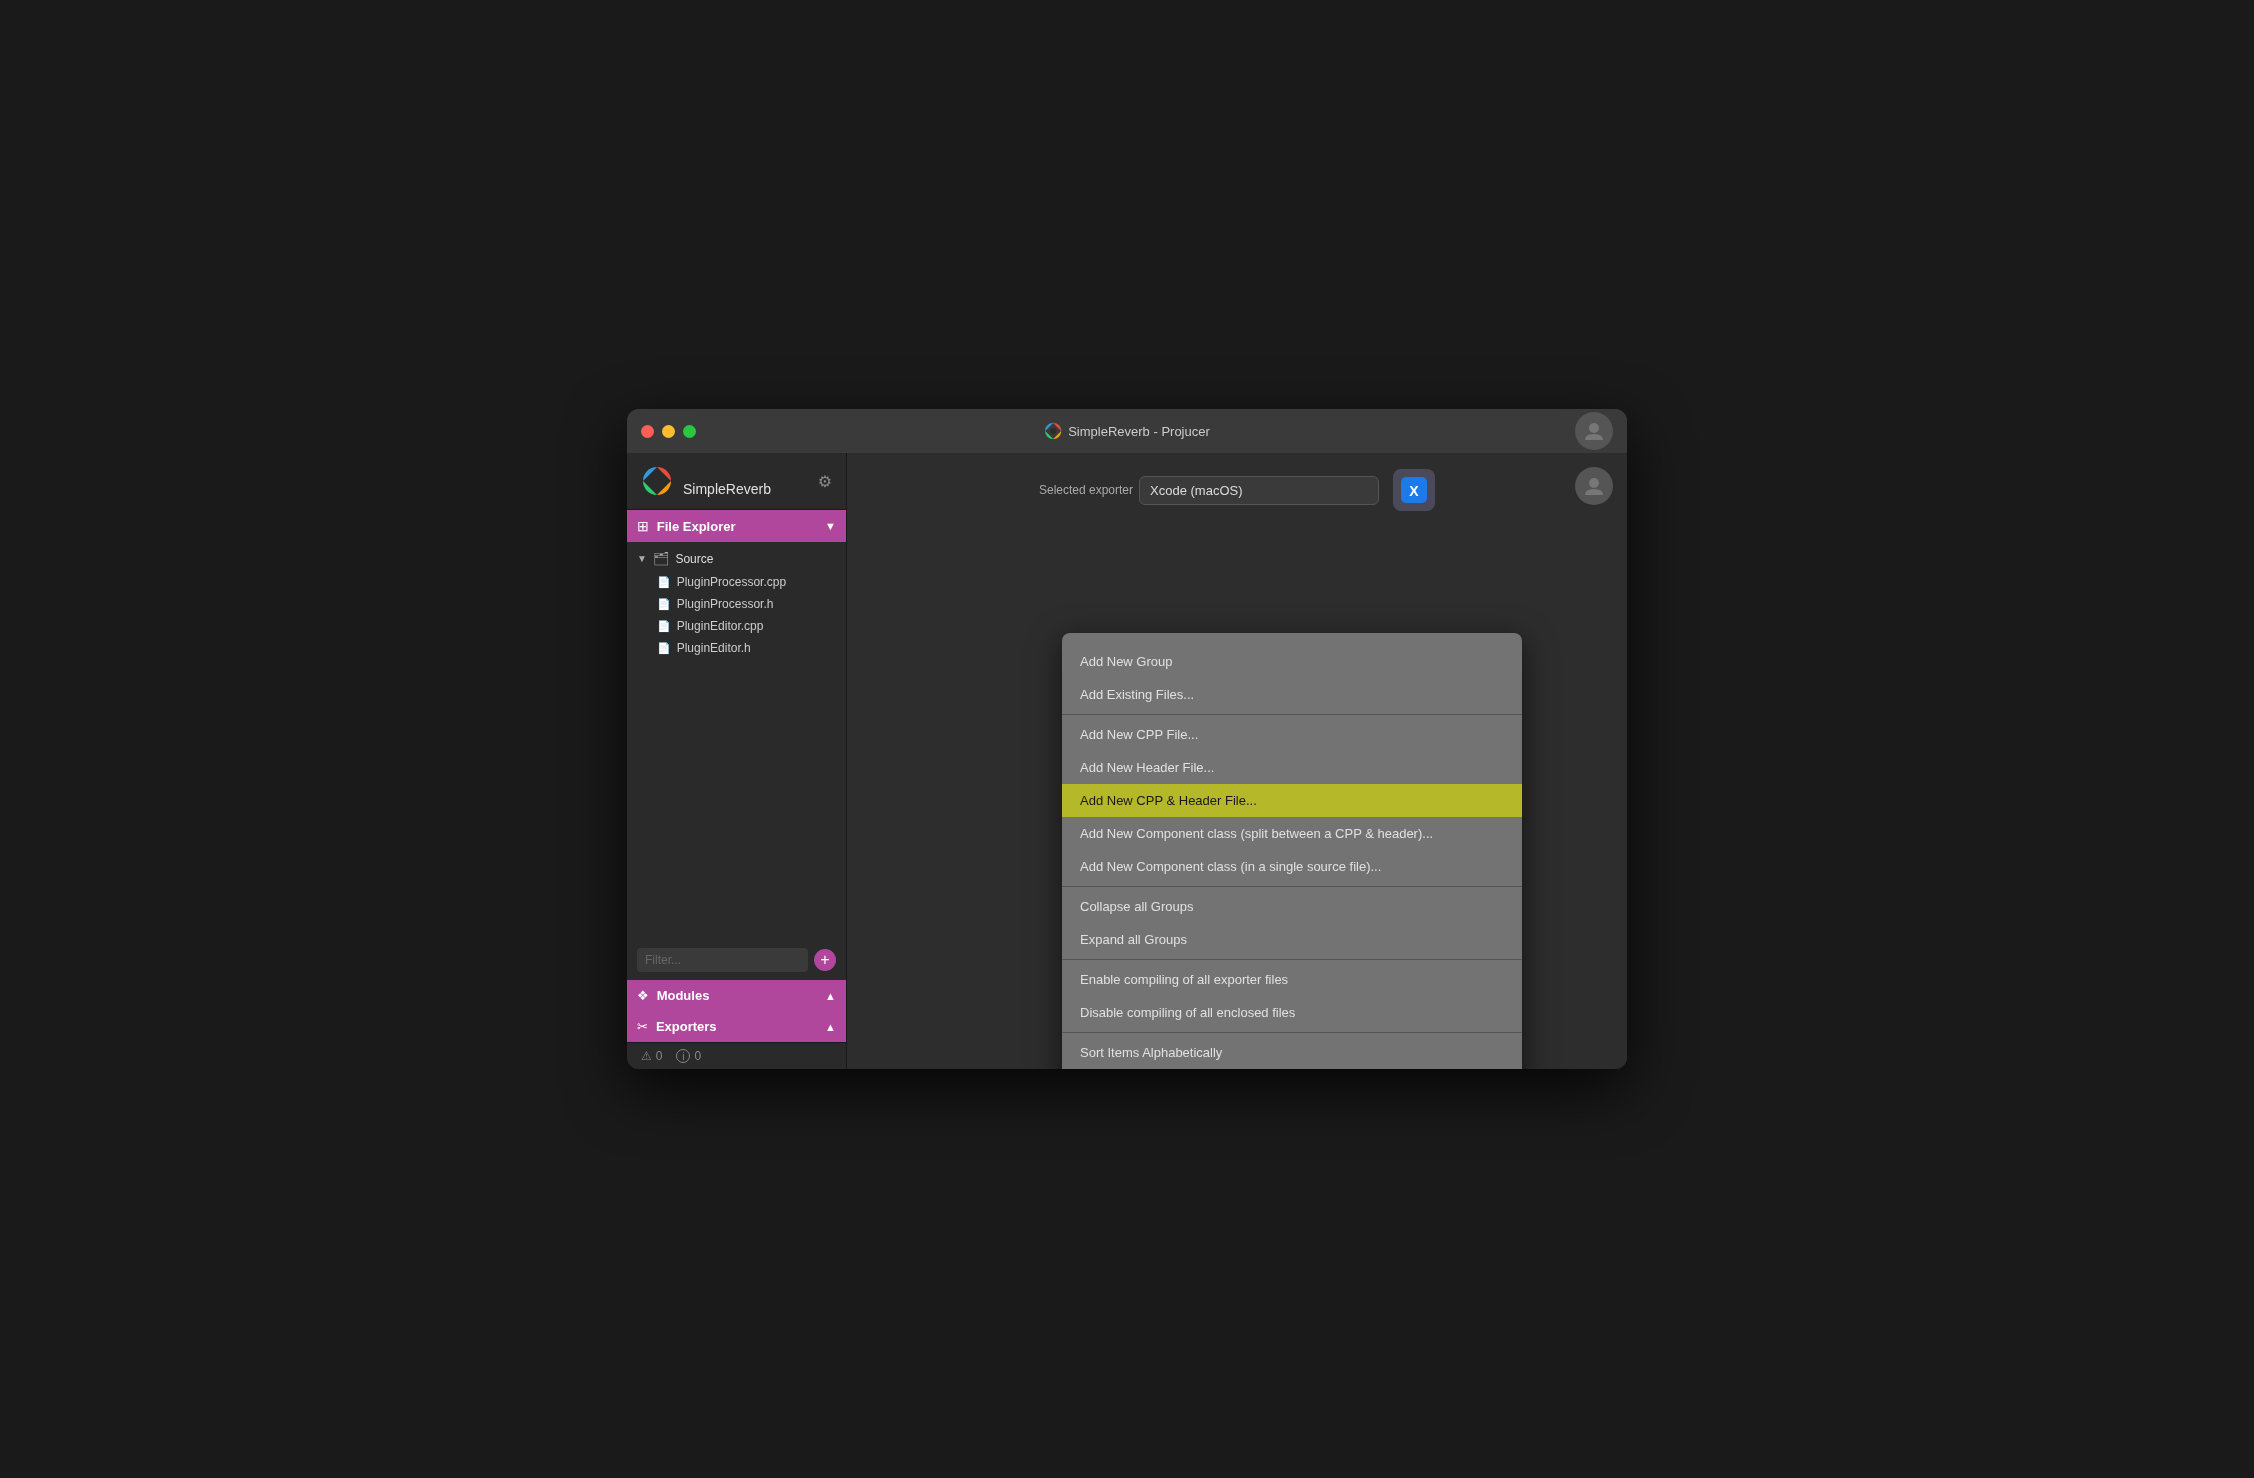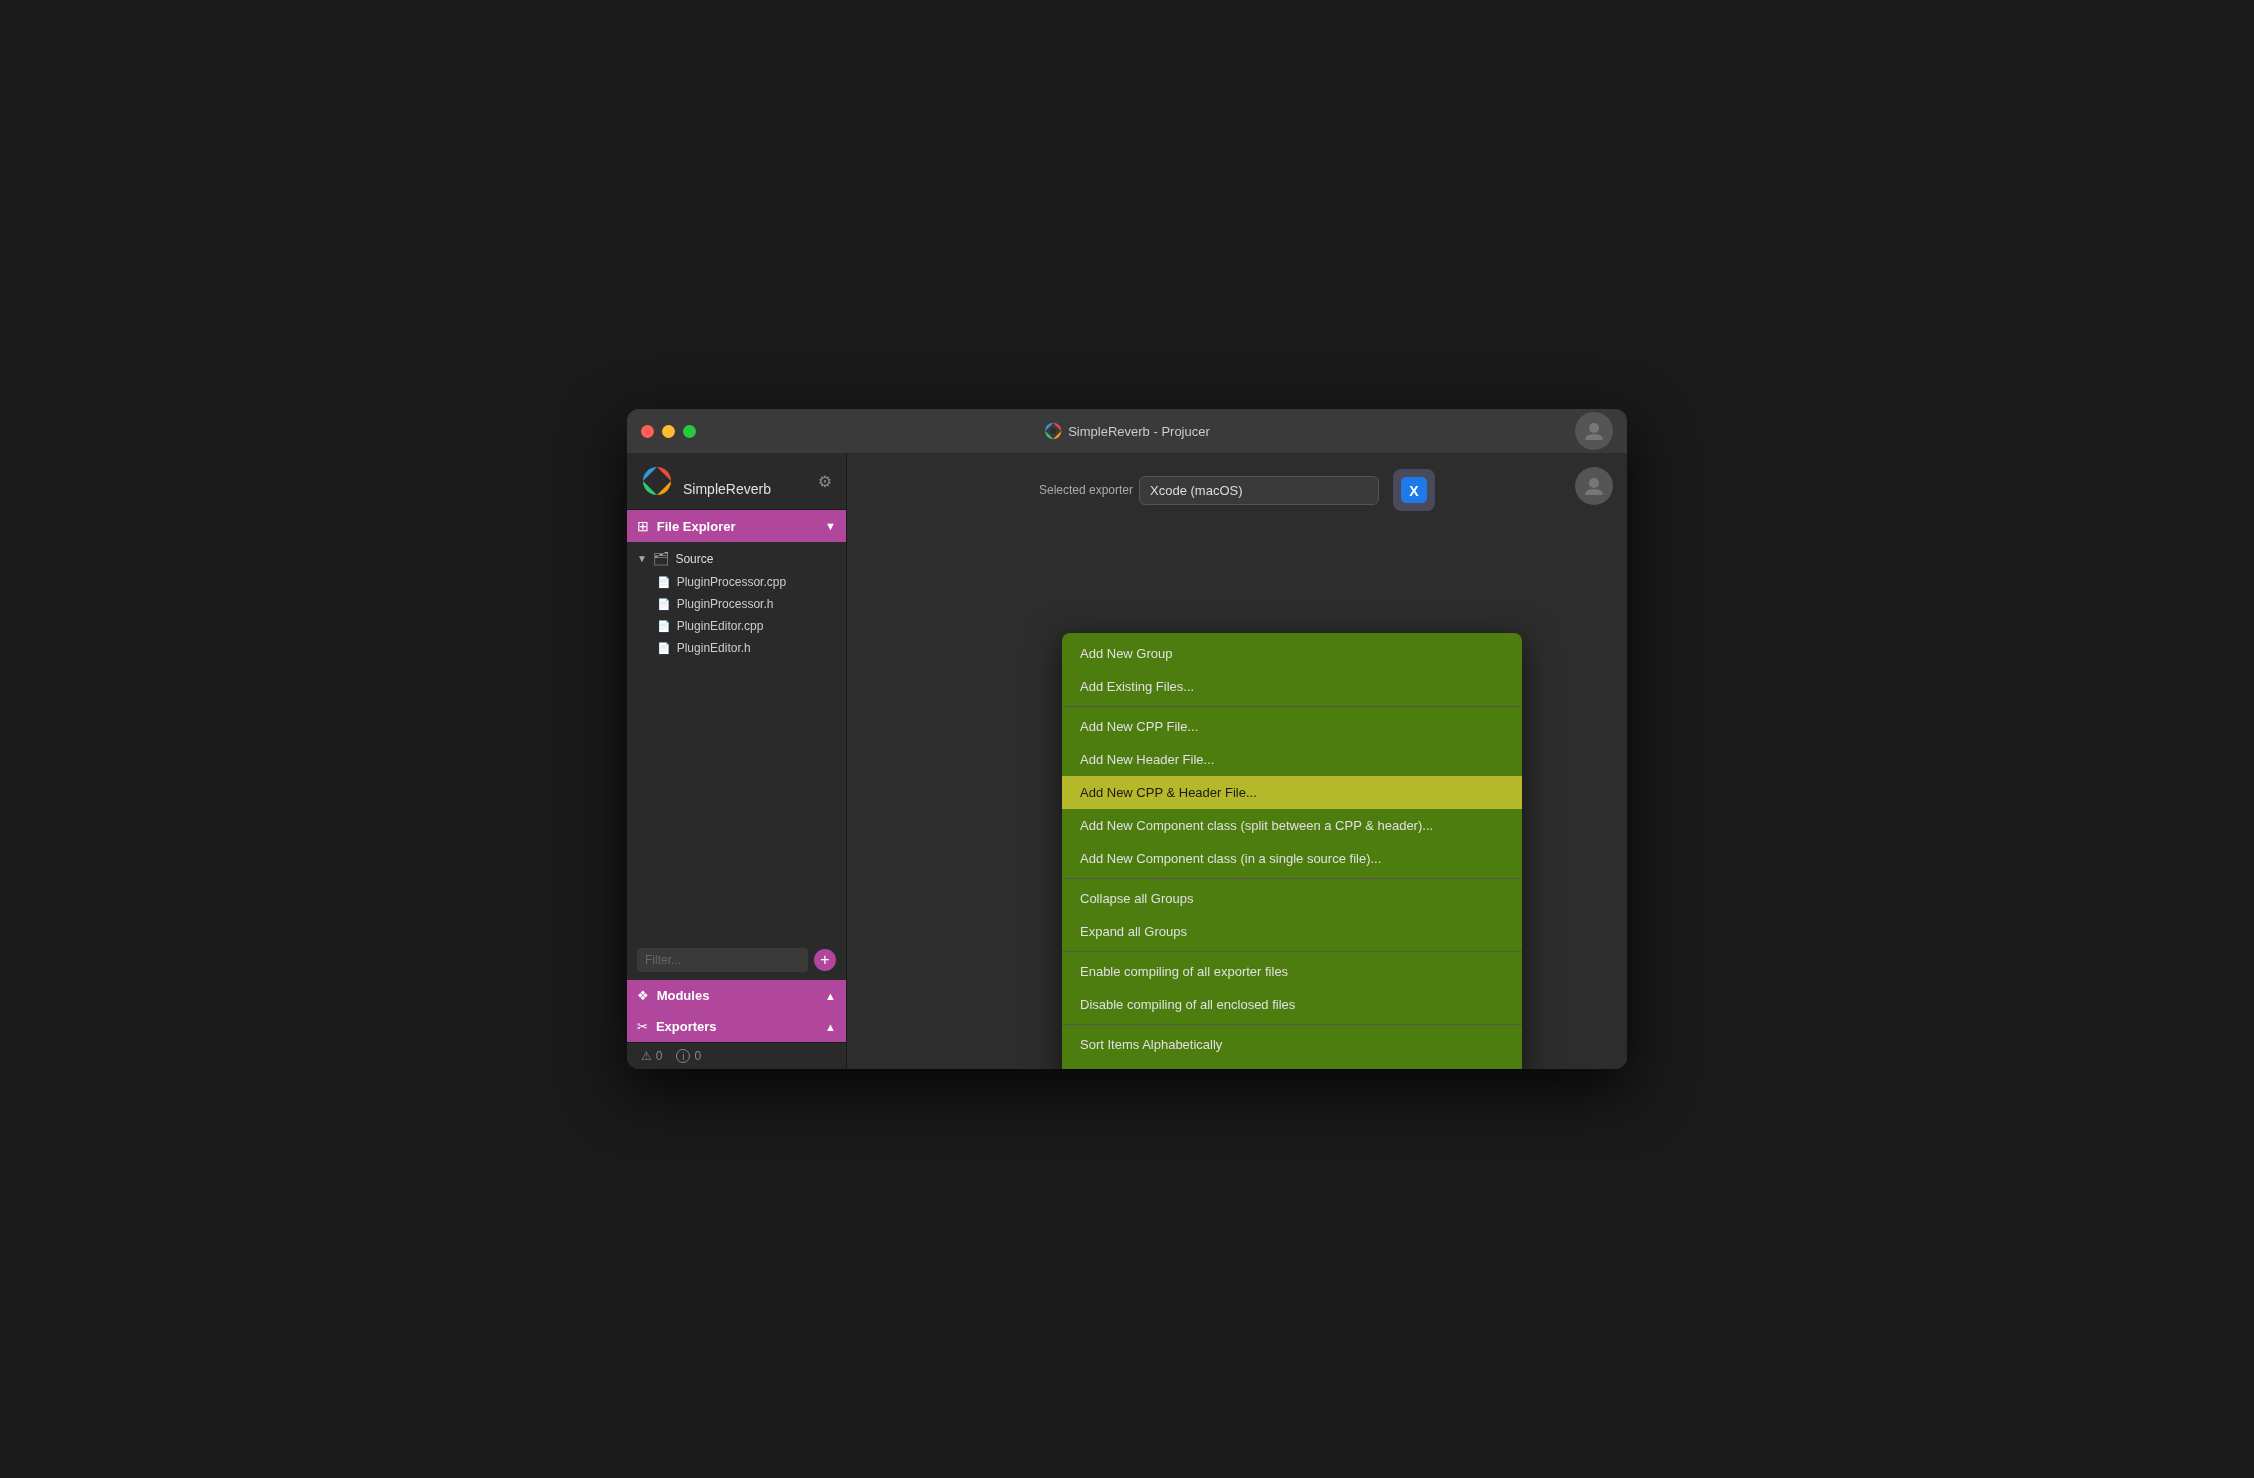--- a/index.html
+++ b/index.html
@@ -251,26 +251,26 @@
       color: #888;
       font-size: 20px;
       cursor: pointer;
     }
     
     .context-menu {
       position: absolute;
       left: 215px;
       top: 180px;
       width: 460px;
-      background: #4d7c0f;
+      background: #737373;
       border-radius: 8px;
       box-shadow: 0 8px 32px rgba(0,0,0,0.6);
       z-index: 100;
       overflow: hidden;
-      padding: 4px 0;
+      padding: 12px 0;
     }
     .menu-item {
       padding: 9px 18px;
       color: #e0e0e0;
       font-size: 13px;
       cursor: pointer;
       white-space: nowrap;
     }
     .menu-item.highlighted {
       background: #b5b828;

